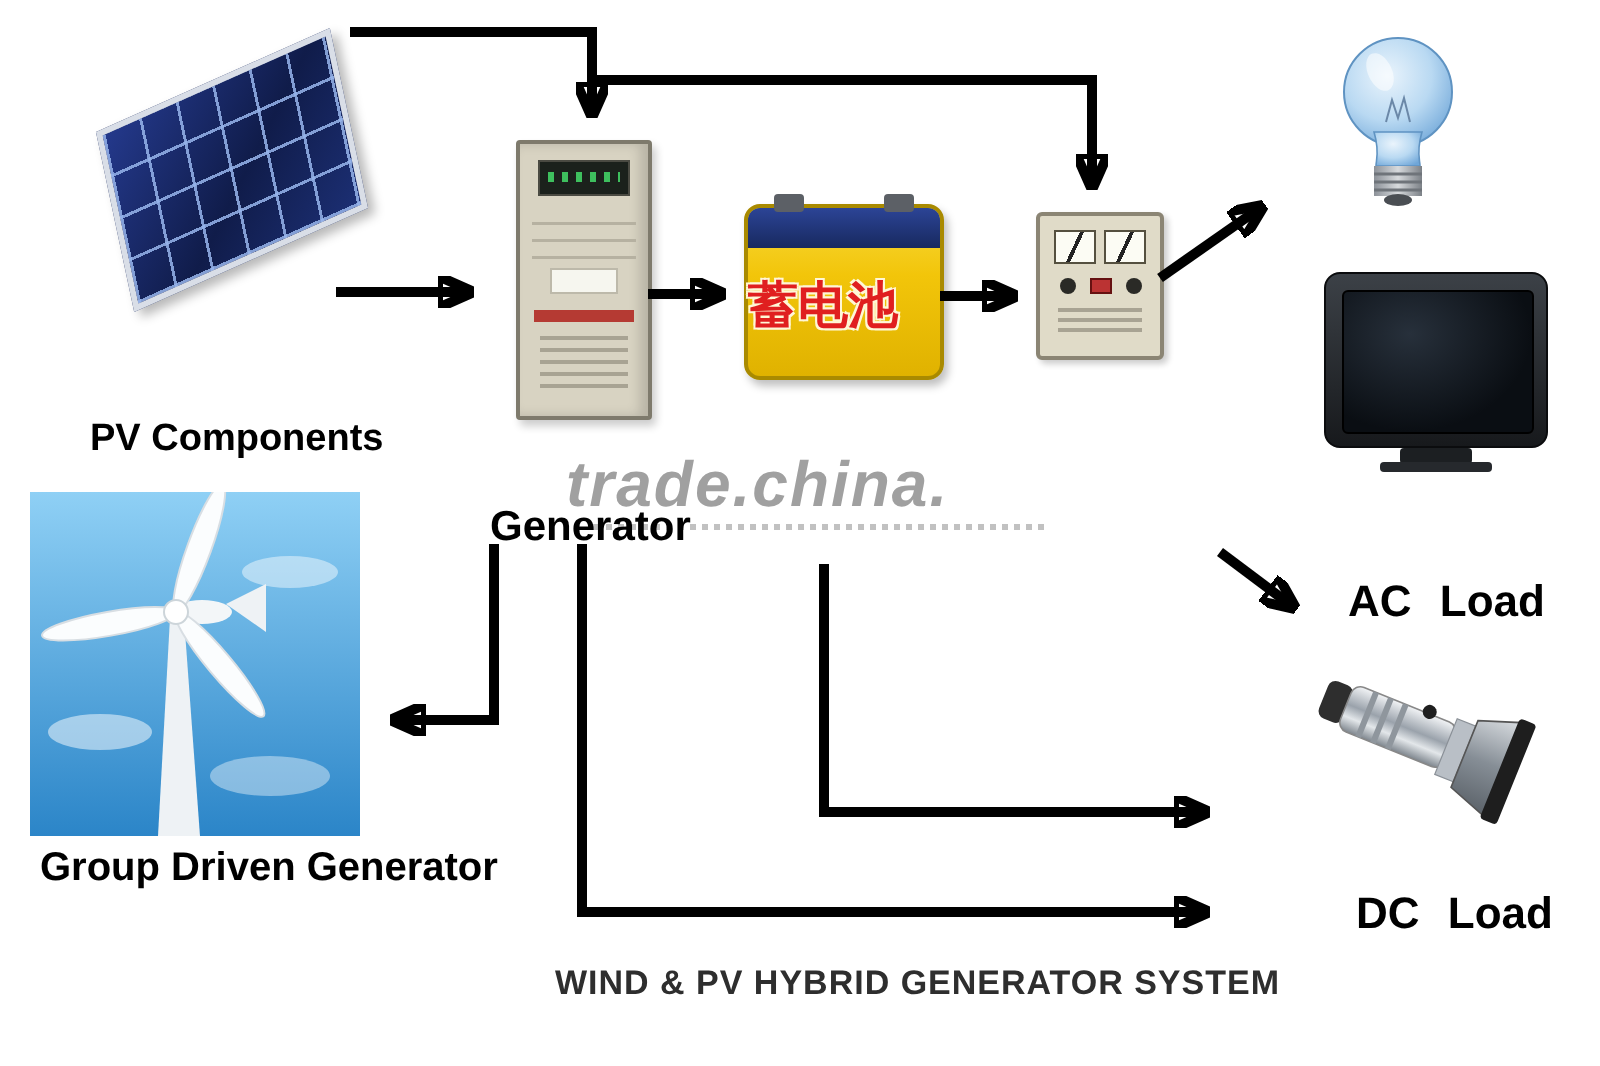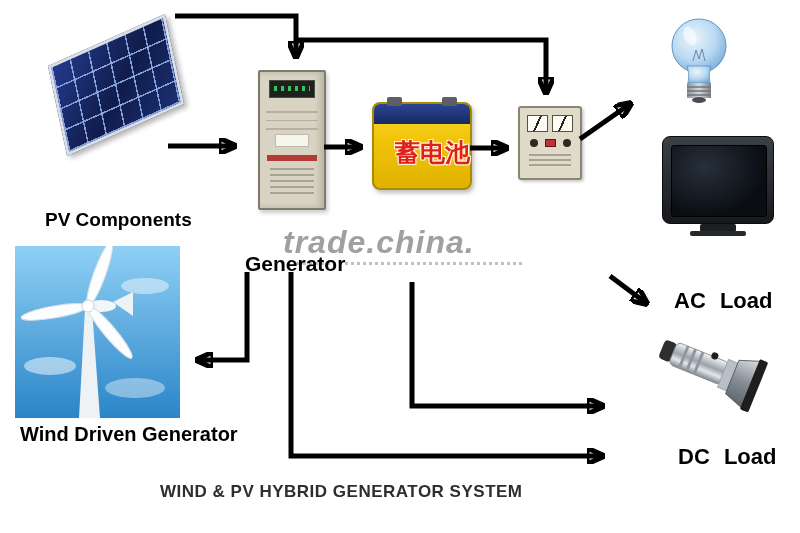--- a/index.html
+++ b/index.html
@@ -76,21 +76,21 @@
     box-shadow:2px 3px 4px rgba(0,0,0,.25);
   }
   .battery-top {
     position:absolute; left:0; right:0; top:0; height:20px;
     background:linear-gradient(180deg,#2c4496,#18295f); border-radius:6px 6px 0 0;
   }
   .battery-terminal { position:absolute; top:-7px; width:15px; height:9px; background:#5c6066; border-radius:2px; }
   .battery-terminal.t1 { left:13px; }
   .battery-terminal.t2 { right:13px; }
   .battery-text {
-    position:absolute; left:0; right:0; top:32px; text-align:right;
+    position:absolute; left:0; right:0; top:32px; text-align:left;
     font-size:25px; font-weight:bold; color:#e01f1f;
     text-shadow:1px 1px 0 #fff7d6, -1px -1px 0 #fff7d6, 1px -1px 0 #fff7d6, -1px 1px 0 #fff7d6;
   }
 
   
   .inverter {
     position:absolute; left:518px; top:106px; width:60px; height:70px; z-index:2;
     background:#e0dbc8; border:2px solid #8b8574; border-radius:3px;
     box-shadow:2px 2px 3px rgba(0,0,0,.2);
   }
@@ -126,21 +126,21 @@
 
   
   .pv-label        { left:45px;  top:180px; font-size:19px;margin-top:29px; }
   .wind-label      { left:20px;  top:423px; font-size:20px; }
   .controller-label{ left:245px; top:252px; font-size:21px; }
   .battery-label   { left:370px; top:252px; font-size:21px; }
   .inverter-label  { left:527px; top:252px; font-size:21px; }
   .ac-load-label   { left:674px; top:288px; font-size:22px; word-spacing:8px; }
   .dc-load-label   { left:678px; top:444px; font-size:22px; word-spacing:8px; }
   .title-label {
-    left:160px; top:482px; width:480px; text-align:left;
+    left:160px; top:482px; width:480px; text-align:right;
     font-size:17px; letter-spacing:.5px; color:#2e2e2e;
   }
 </style>
 </head>
 <body>
 
 <div class="canvas">
 
   <div class="watermark">trade.china.</div>
   <div class="watermark-dots"></div>
@@ -184,21 +184,21 @@
       <ellipse cx="86" cy="60" rx="15" ry="6" fill="#f3f6f8"></ellipse>
       <polygon points="98,56 118,46 118,70" fill="#eef2f5"></polygon>
       <g fill="#fbfdfe" stroke="#d8dee3" stroke-width="1">
         <ellipse cx="0" cy="-34" rx="6" ry="34" transform="translate(73,60) rotate(20)"></ellipse>
         <ellipse cx="0" cy="-34" rx="6" ry="34" transform="translate(73,60) rotate(140)"></ellipse>
         <ellipse cx="0" cy="-34" rx="6" ry="34" transform="translate(73,60) rotate(260)"></ellipse>
       </g>
       <circle cx="73" cy="60" r="6" fill="#ffffff" stroke="#cdd5da"></circle>
     </svg>
   </div>
-  <div class="lbl wind-label">Wind Driven Generator</div>
+  <div class="lbl wind-label">Group Driven Generator</div>
 
   <div class="controller">
     <div class="ctrl-display">
       <div class="ctrl-display-inner"></div>
     </div>
     <div class="ctrl-grooves"></div>
     <div class="ctrl-sticker"></div>
     <div class="ctrl-redband"></div>
     <div class="ctrl-vents"></div>
   </div>

